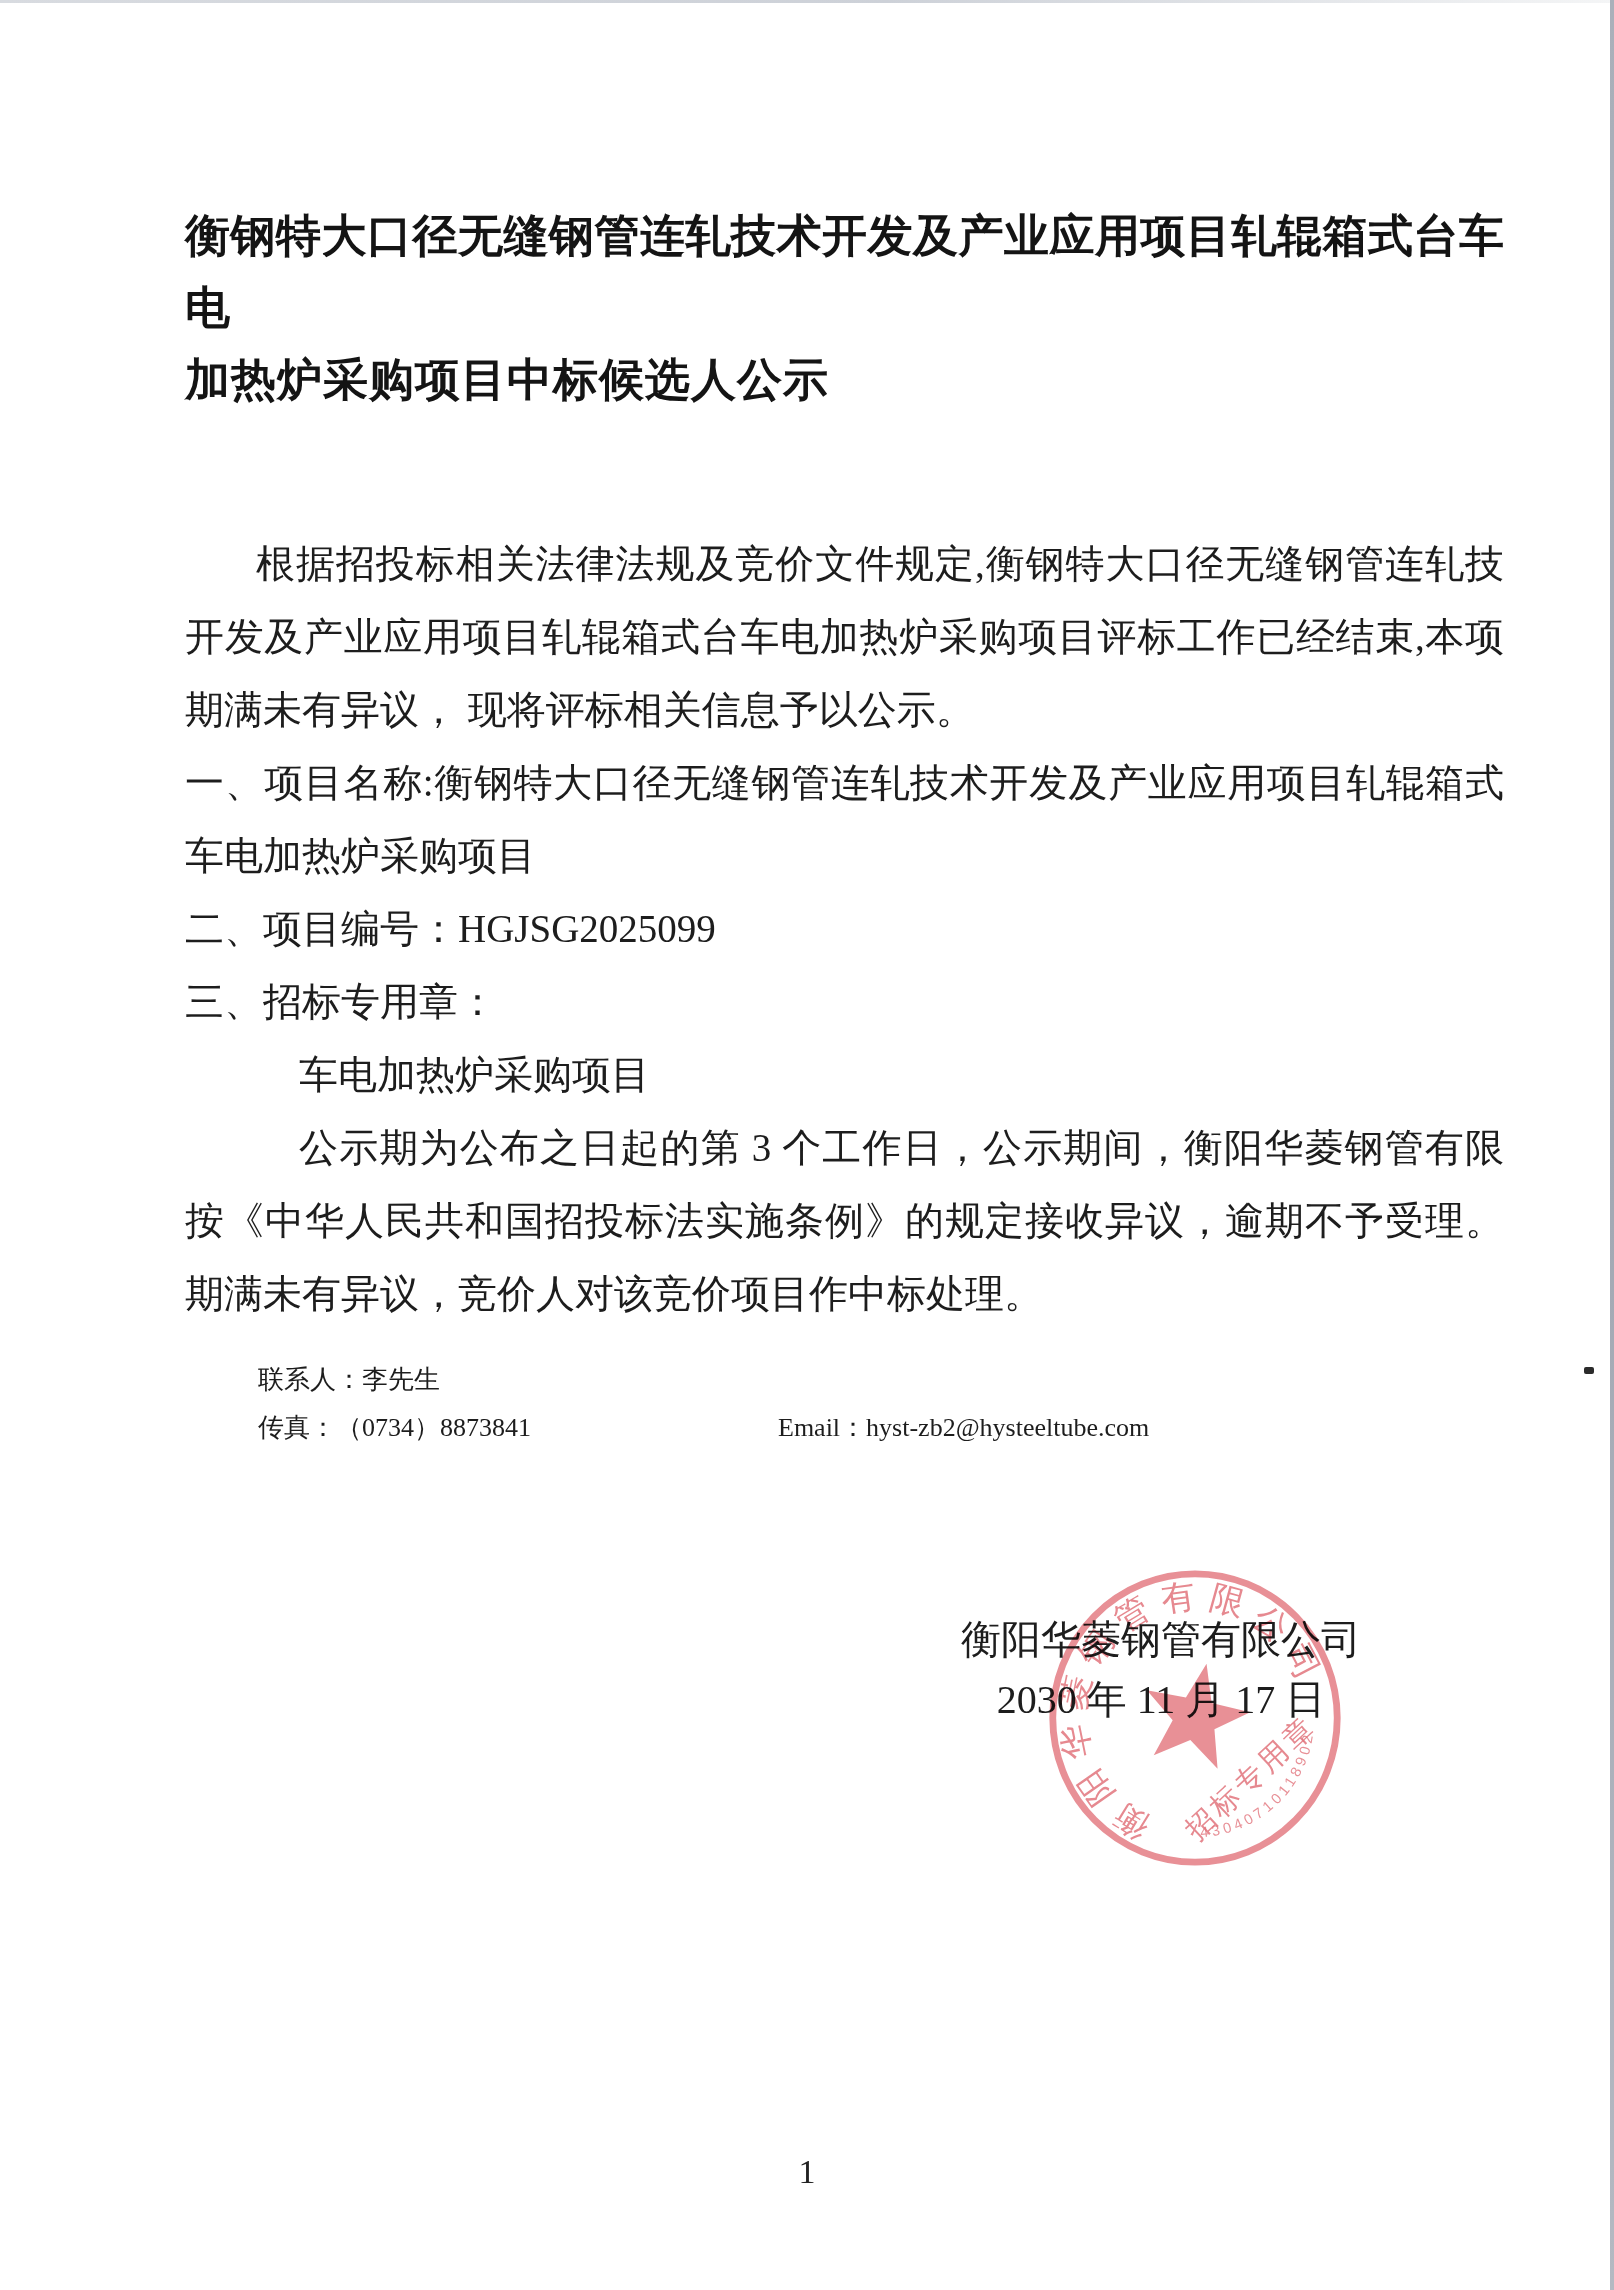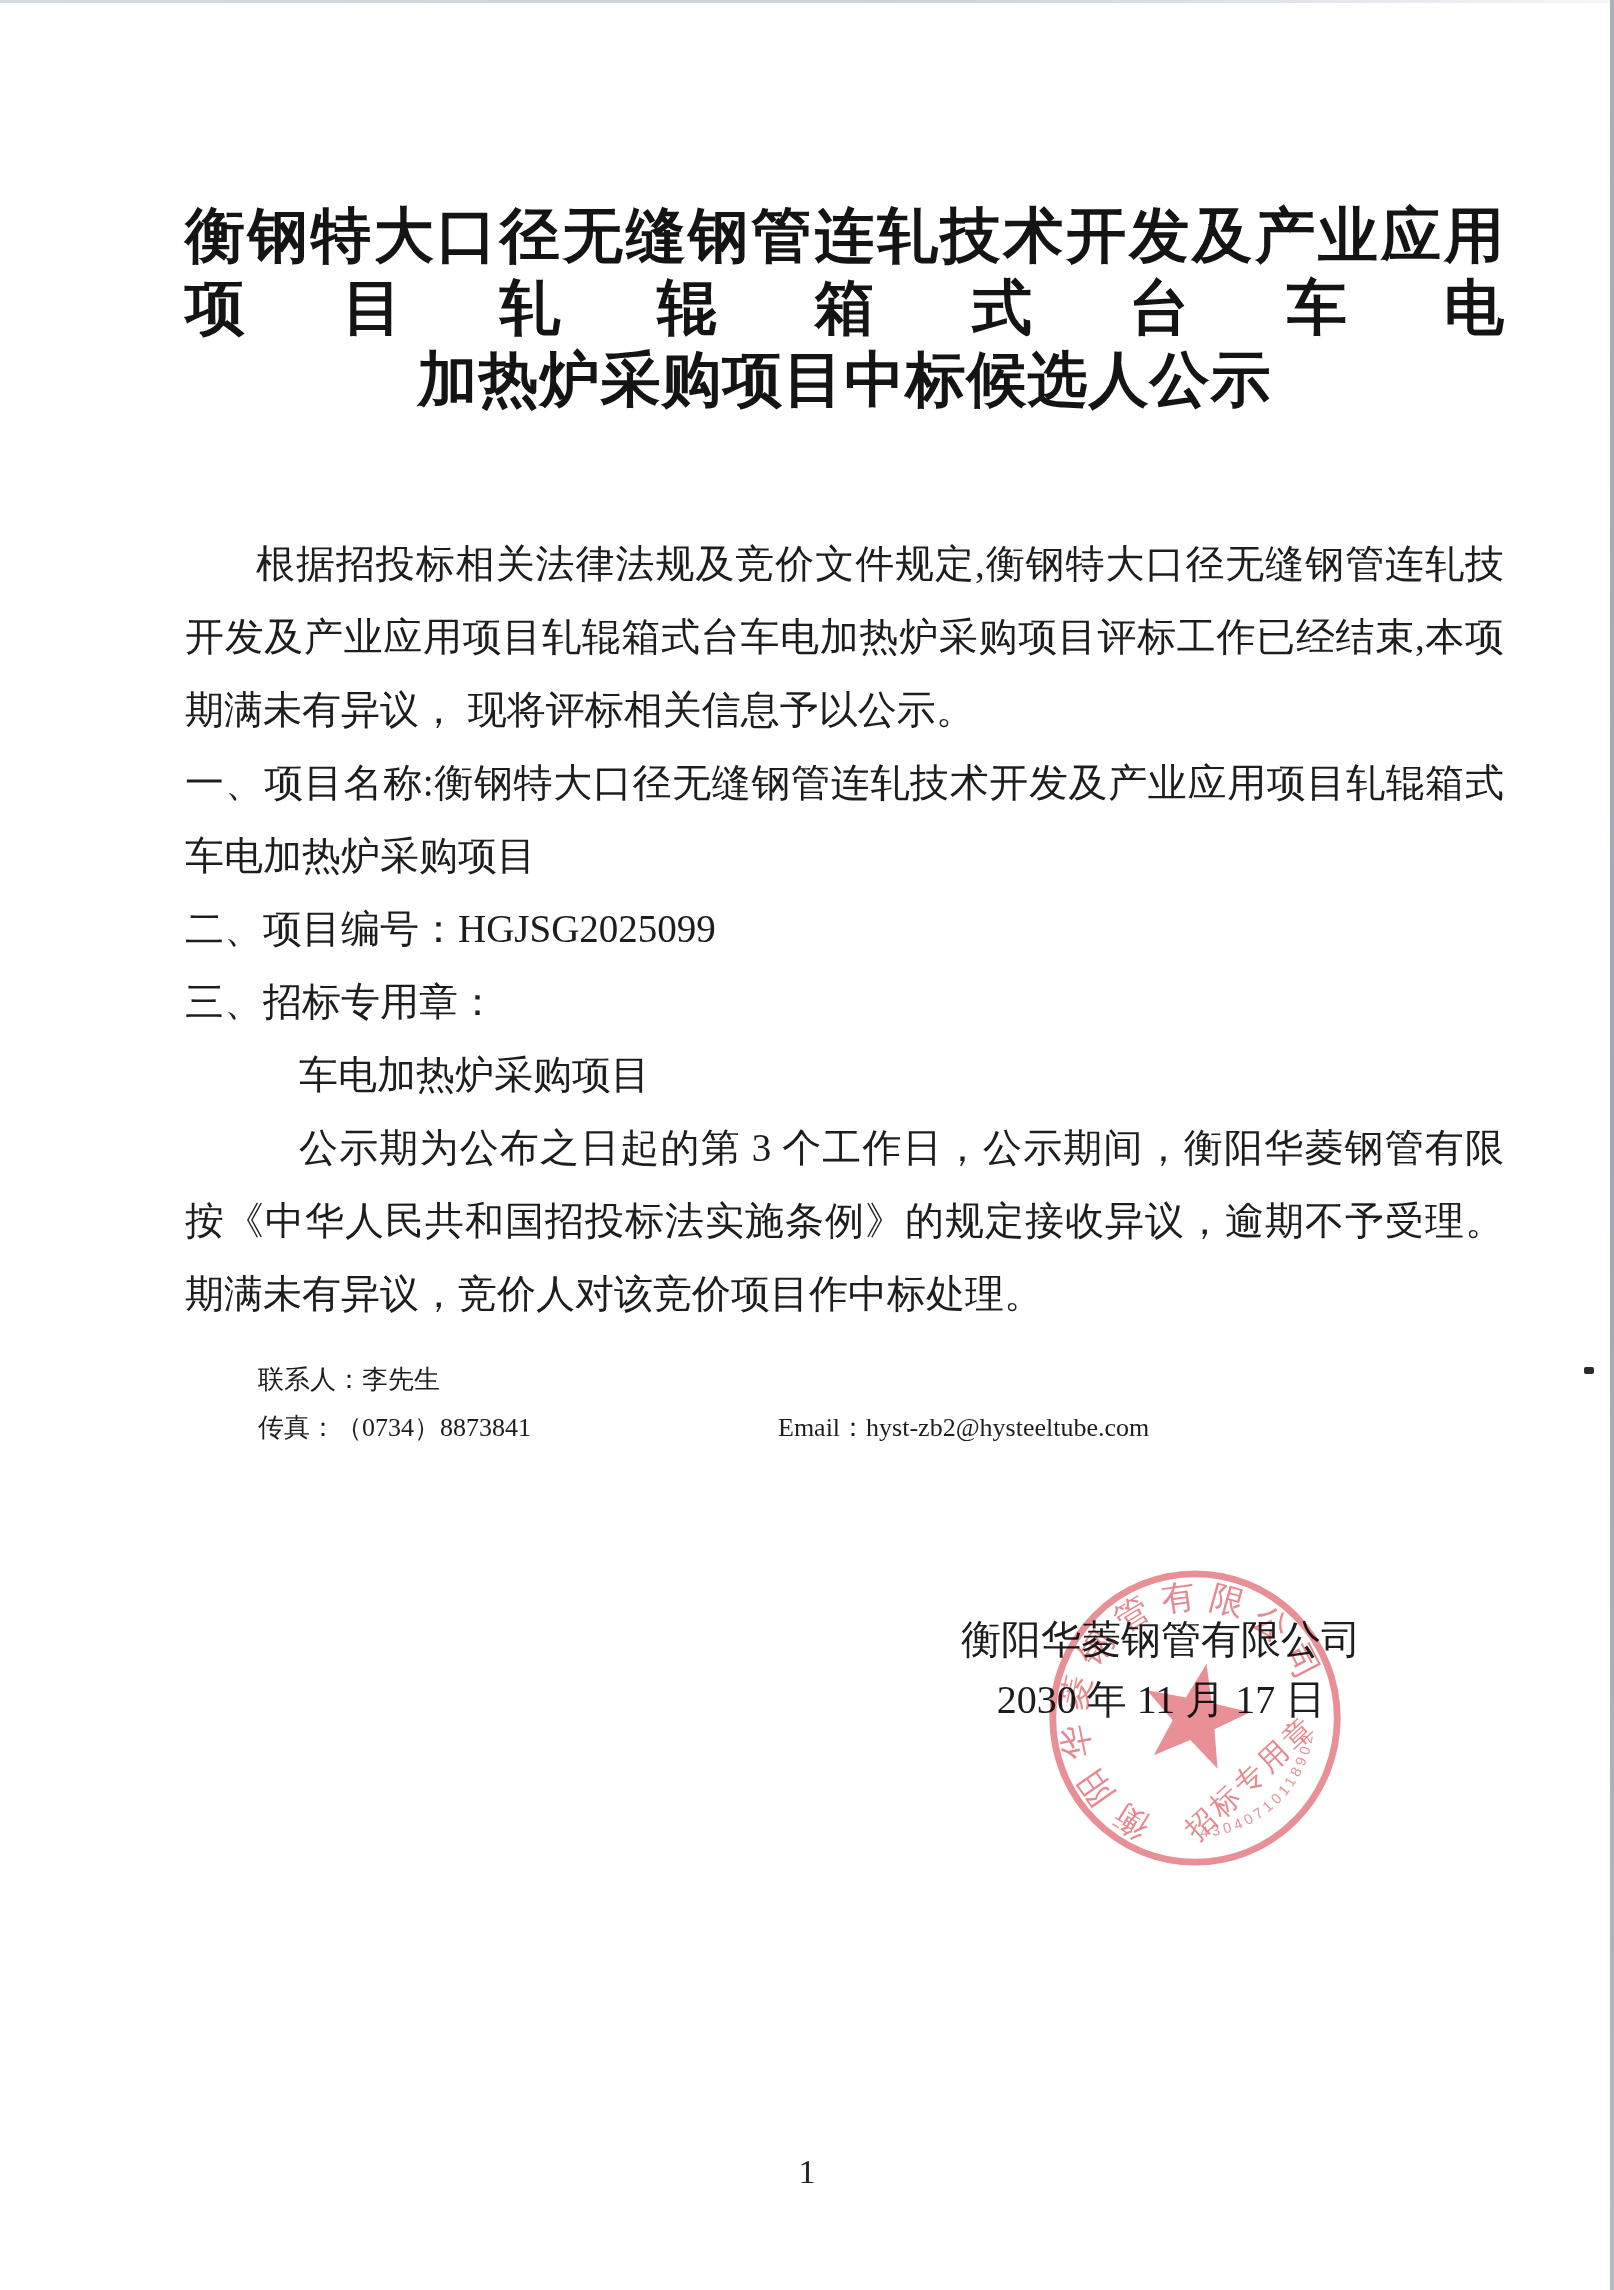--- a/index.html
+++ b/index.html
@@ -22,24 +22,24 @@
     background: linear-gradient(180deg, #aab0ba 0%, #a2a8b3 50%, #b4b9c2 100%);
   }
   .speck {
     position: absolute; left: 1584px; top: 1367px; width: 9.8px; height: 6.8px;
     background: #2b2b2b; border-radius: 2px;
   }
   
   .title-block {
     position: absolute; left: 185px; top: 200px; width: 1319px;
     font-family: "Liberation Sans", "DejaVu Sans", sans-serif;
-    font-weight: 700; font-size: 60px; line-height: 72px; color: #141414;
+    font-weight: 700; font-size: 45px; line-height: 72px; color: #141414;
   }
   .title-line-1 { text-align: justify; text-align-last: justify; }
-  .title-line-2 { text-align: center; letter-spacing: 1px; }
+  .title-line-2 { letter-spacing: 1px; }
   
   .body-block {
     position: absolute; left: 185px; top: 527px; width: 1319px;
     font-size: 39px; color: #1d1d1d;
   }
   .doc-line { height: 73px; line-height: 73px; white-space: nowrap; }
   .doc-line.jfull { text-align: justify; text-align-last: justify; white-space: normal; overflow: hidden; }
   .doc-line.ind2 { text-indent: 71px; }
   .doc-line.ind3 { text-indent: 114px; }
   

